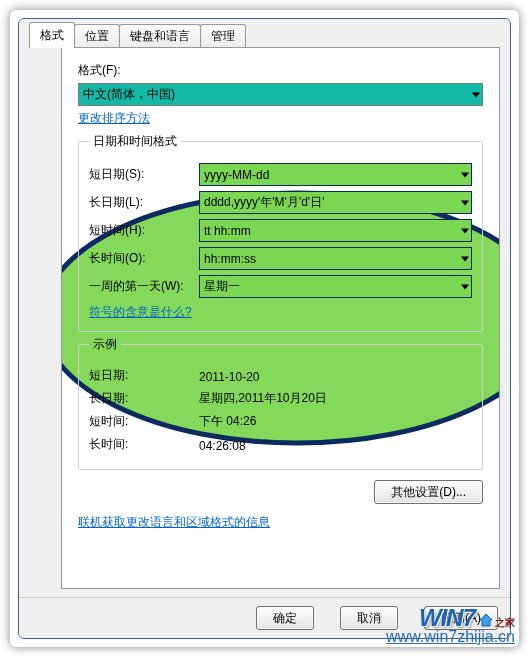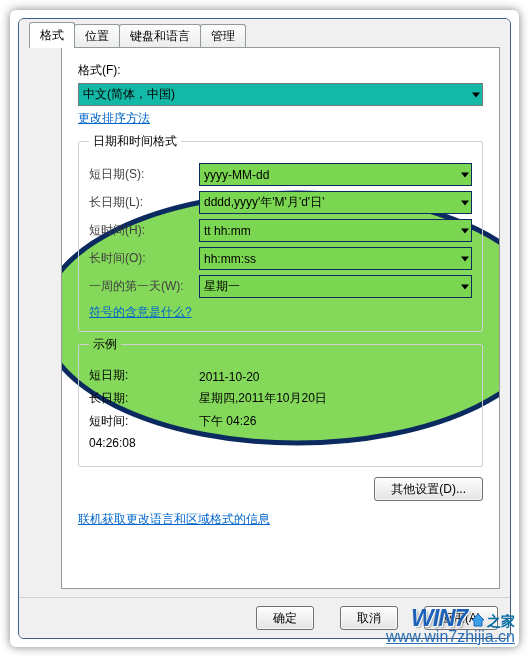--- a/index.html
+++ b/index.html
@@ -175,21 +175,21 @@
     pointer-events: none;
     z-index: 0;
   }
   .highlight svg { width: 100%; height: 100%; }
 
   
   .tint .combo {
     background: #7bd651;
     border-color: #0a2a60;
   }
-  .tint .form-row .lbl { color: #404040; }
+  .tint .form-row .lbl { color: #000000; }
 
   
   .watermark {
     position: absolute;
     right: 14px;
     bottom: 12px;
     text-align: right;
     z-index: 10;
     line-height: 1;
   }
@@ -312,20 +312,21 @@
           </div>
           <div class="example-row">
             <div class="lbl">长日期:</div>
             <div>星期四,2011年10月20日</div>
           </div>
           <div class="example-row">
             <div class="lbl">短时间:</div>
             <div>下午 04:26</div>
           </div>
           <div class="example-row">
+            <div class="lbl">长时间:</div>
             <div>04:26:08</div>
           </div>
         </fieldset>
 
         <div class="right-align">
           <div class="btn">
             <span>其他设置(D)...</span>
           </div>
         </div>
 
@@ -352,16 +353,16 @@
   </div>
 
 </div>
 
 <div class="watermark">
   <div>
     <span class="wm-logo">WIN7</span><span class="wm-icon">
       <svg viewBox="0 0 18 18">
           <path d="M3 9 L9 3 L15 9 L13 9 L13 15 L5 15 L5 9 Z" fill="#3aa0e8" stroke="#1e62b8" stroke-width="1"></path>
         </svg>
-    </span><span style="font-size:14px;color:#0369a1;font-weight:bold;">之家</span>
+    </span><span style="font-size:10px;color:#7f1d1d;font-weight:bold;">之家</span>
   </div>
   <div class="wm-url">www.win7zhijia.cn</div>
 </div>
 
 </body></html>

